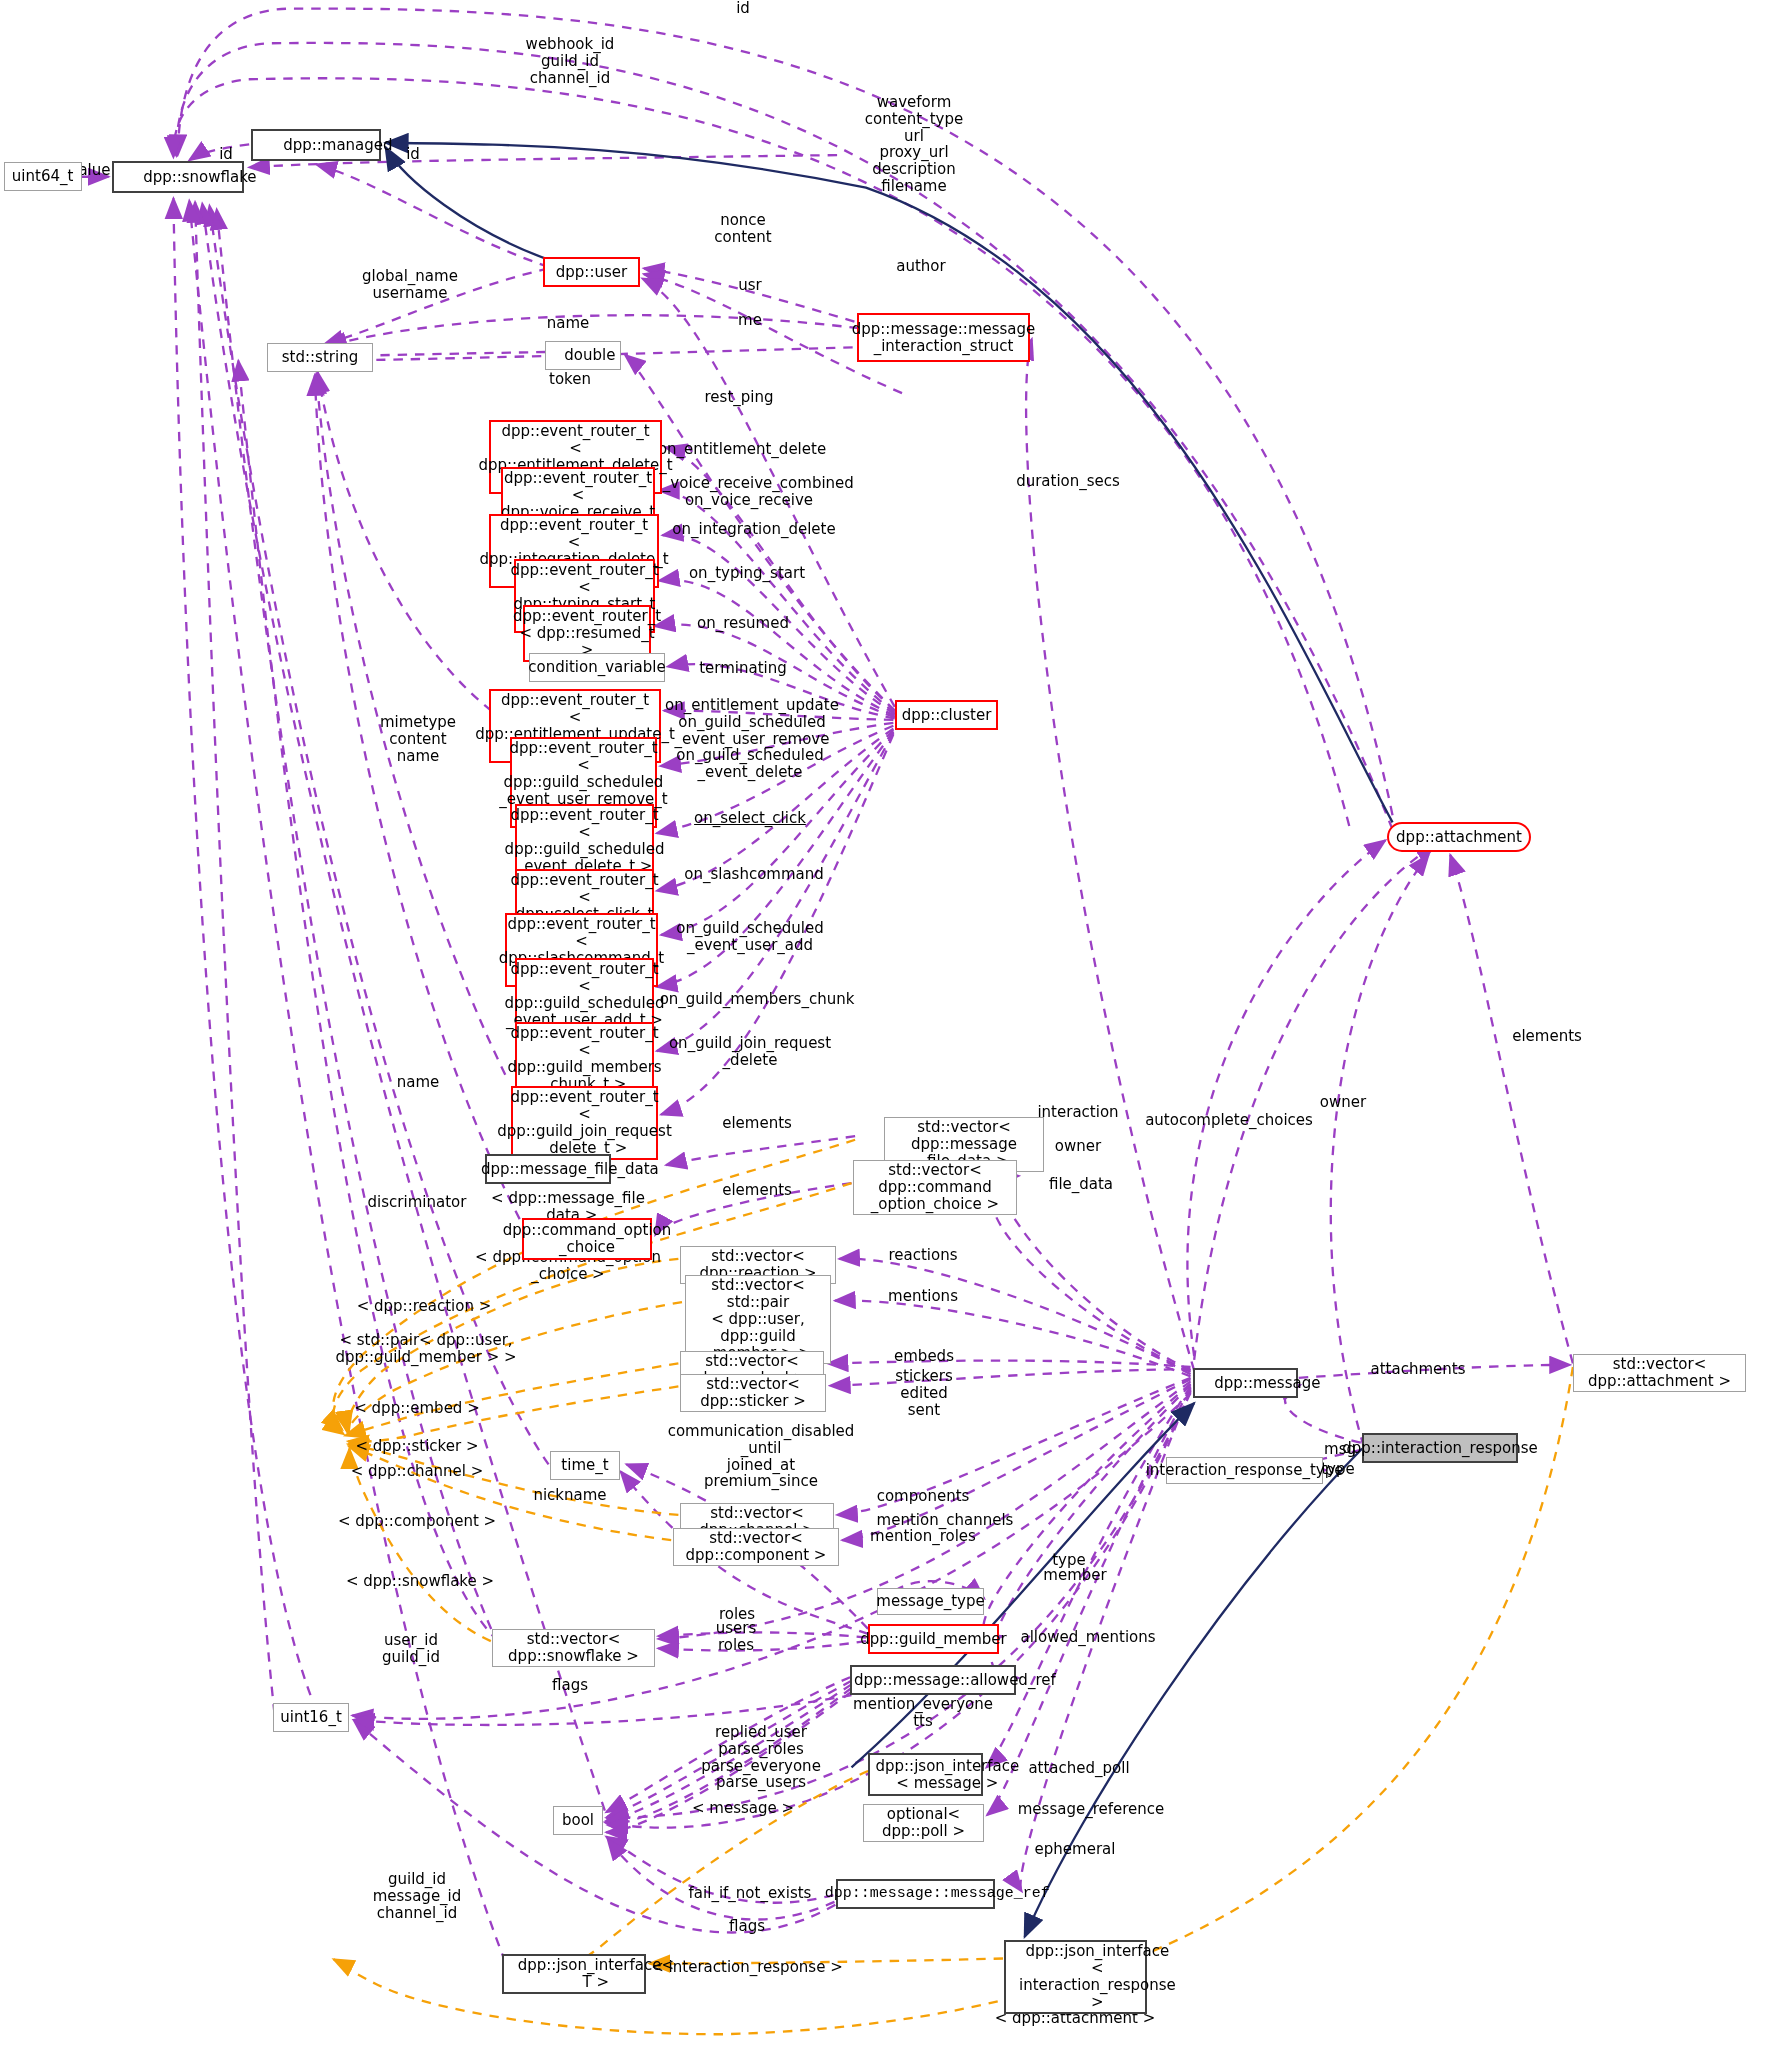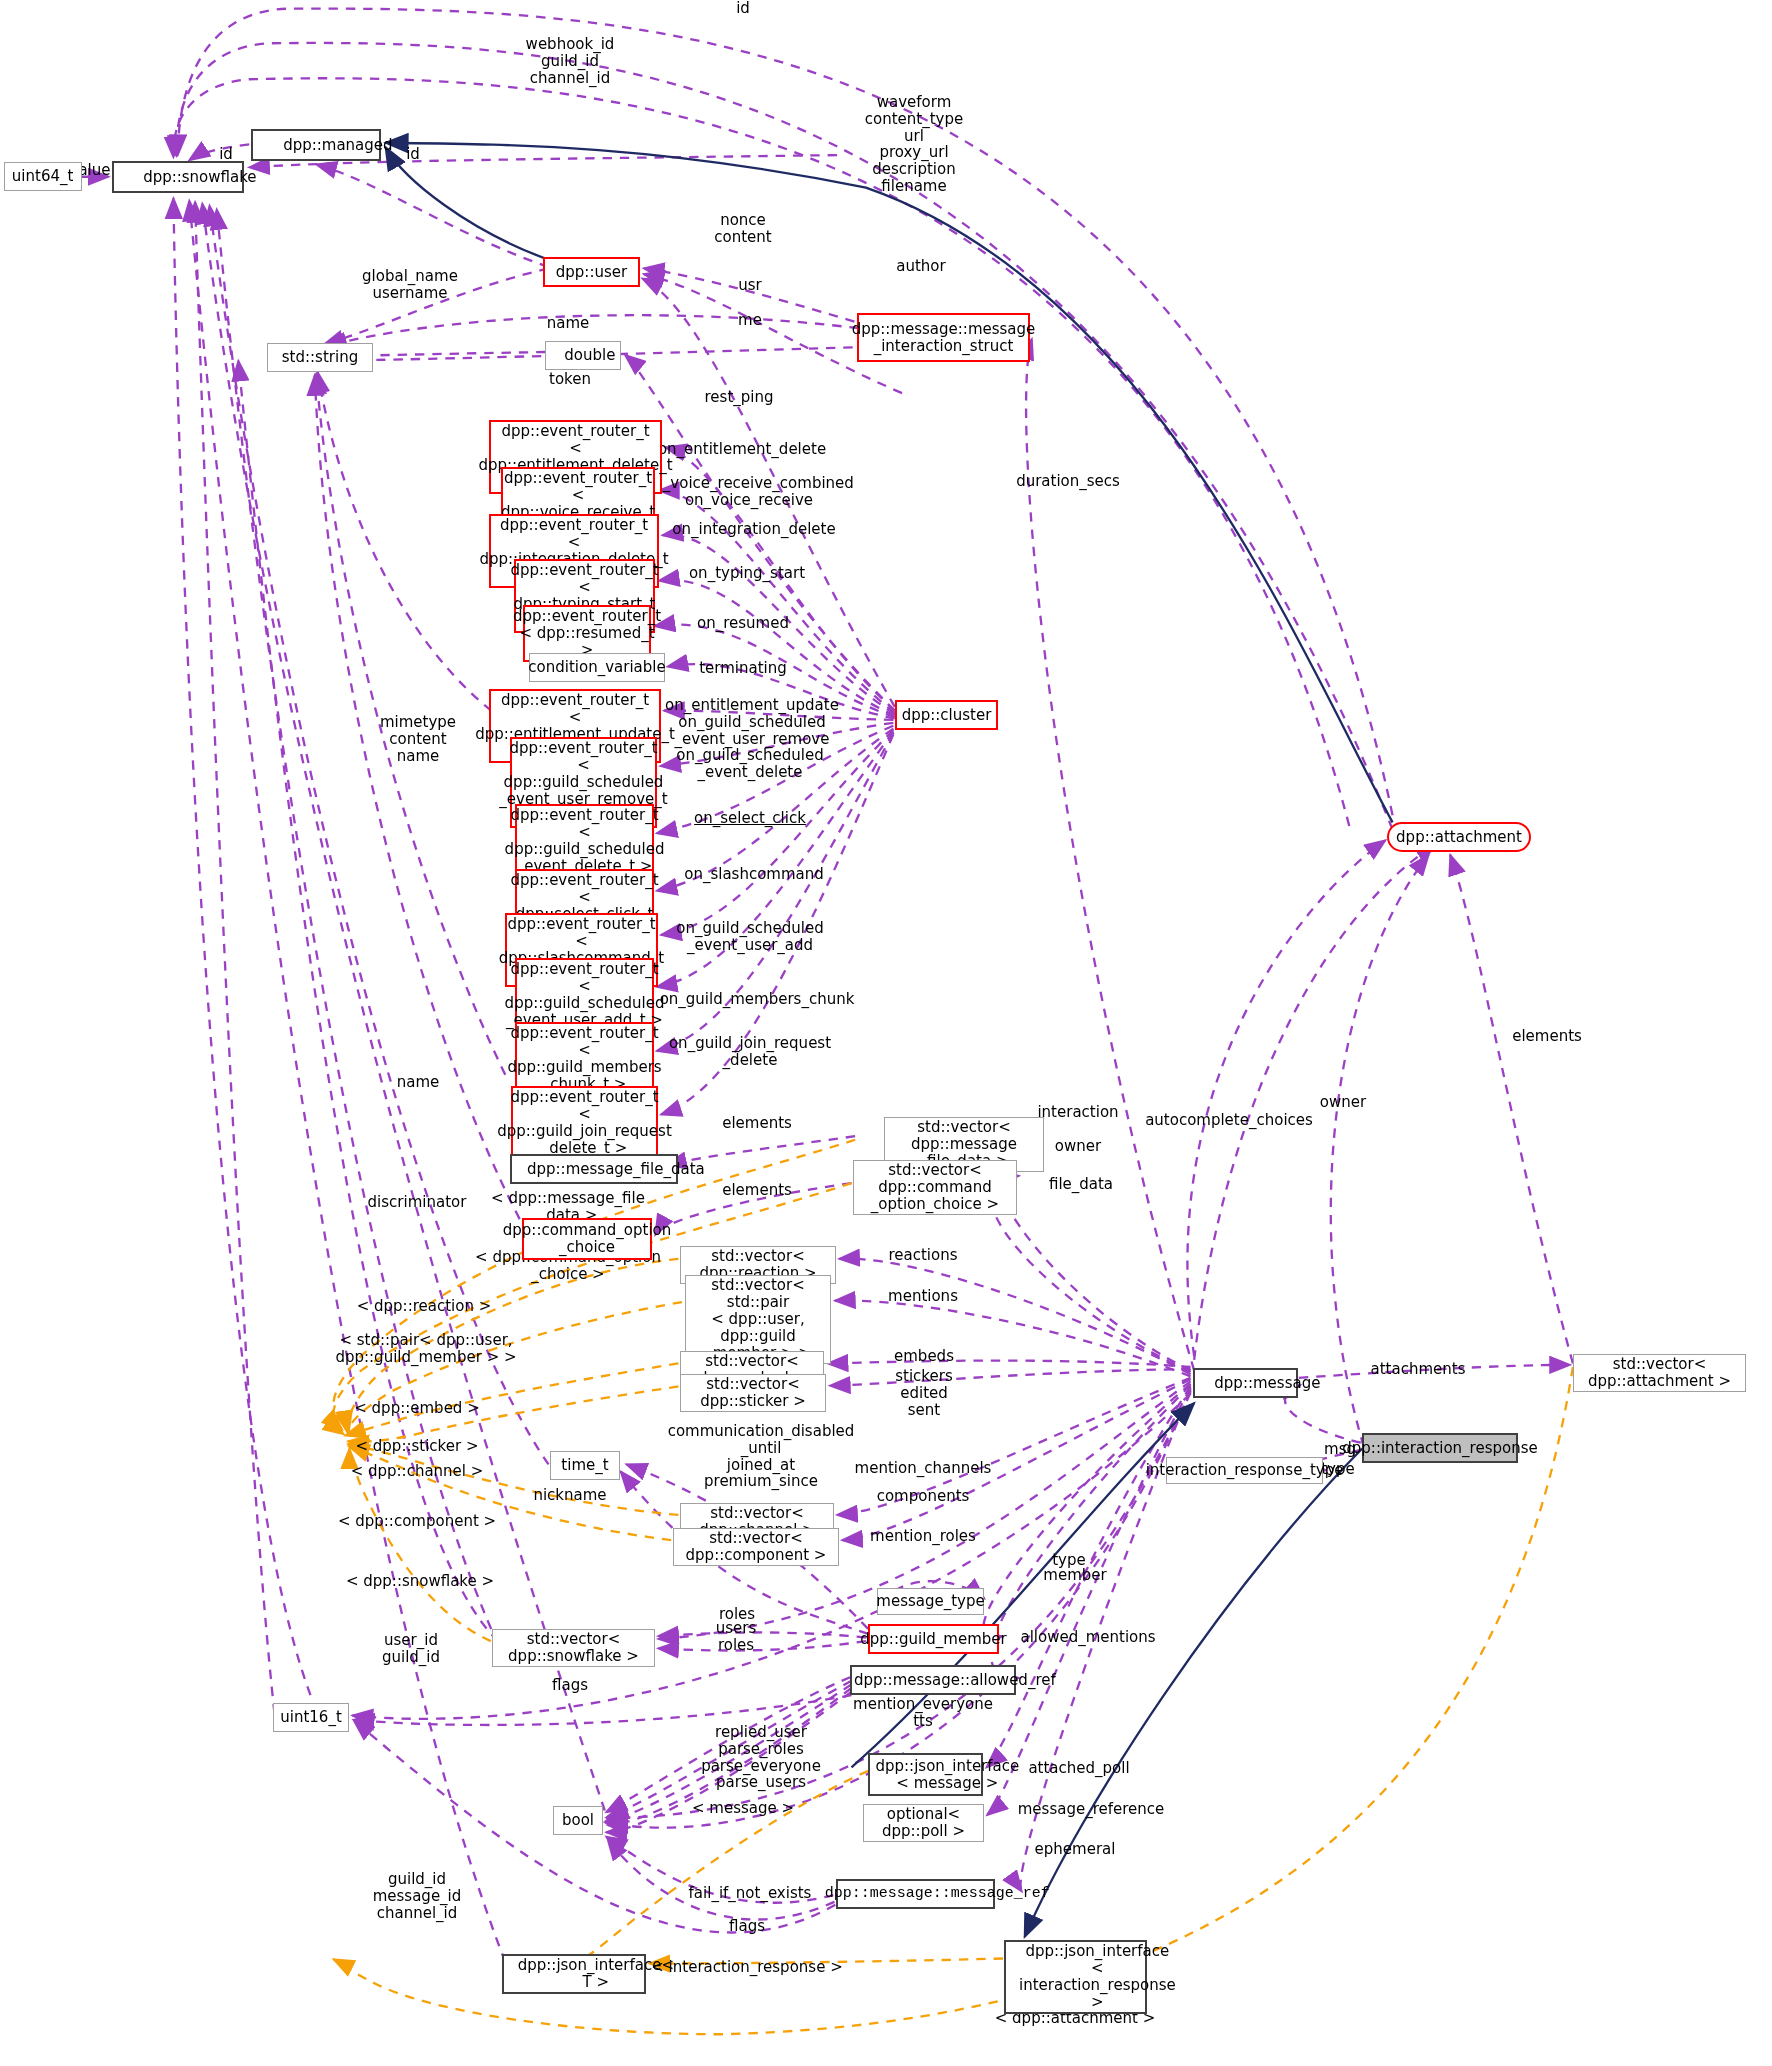--- a/index.html
+++ b/index.html
@@ -236,21 +236,21 @@
 &lt; dpp::slashcommand_t &gt;</div>
     <div class="node red" style="left: 515px; top: 958px; width: 139px; min-height: 58px;">dpp::event_router_t
 &lt; dpp::guild_scheduled
 _event_user_add_t &gt;</div>
     <div class="node red" style="left: 515px; top: 1022px; width: 139px; min-height: 58px;">dpp::event_router_t
 &lt; dpp::guild_members
 _chunk_t &gt;</div>
     <div class="node red" style="left: 511px; top: 1086px; width: 147px; min-height: 58px;">dpp::event_router_t
 &lt; dpp::guild_join_request
 _delete_t &gt;</div>
-    <div class="node black" style="left: 510px; top: 1154px; width: 168px; min-height: 30px;">dpp::message_file_data</div>
+    <div class="node black" style="left: 485px; top: 1154px; width: 126px; min-height: 30px;">dpp::message_file_data</div>
     <div class="node red" style="left: 522px; top: 1218px; width: 130px; min-height: 42px;">dpp::command_option
 _choice</div>
     <div class="node red" style="left: 895px; top: 700px; width: 103px; min-height: 30px;">dpp::cluster</div>
     <div class="node grey" style="left: 858px; top: 1117px; width: 160px; min-height: 40px; margin-left: 26px;">std::vector&lt; dpp::message
 _file_data &gt;</div>
     <div class="node grey" style="left: 853px; top: 1160px; width: 164px; min-height: 40px;">std::vector&lt; dpp::command
 _option_choice &gt;</div>
     <div class="node grey" style="left: 680px; top: 1246px; width: 156px; min-height: 27.4px;">std::vector&lt; dpp::reaction &gt;</div>
     <div class="node grey" style="left: 685px; top: 1275px; width: 146px; min-height: 53px;">std::vector&lt; std::pair
 &lt; dpp::user, dpp::guild
@@ -350,21 +350,21 @@
 sent</div>
     <div class="edge-label" style="left: 417px; top: 1400px;">&lt; dpp::embed &gt;</div>
     <div class="edge-label" style="left: 1340px; top: 1441px;">msg</div>
     <div class="edge-label" style="left: 1418px; top: 1361px;">attachments</div>
     <div class="edge-label" style="left: 1338px; top: 1461px;">type</div>
     <div class="edge-label" style="left: 417px; top: 1438px;">&lt; dpp::sticker &gt;</div>
     <div class="edge-label" style="left: 761px; top: 1423px;">communication_disabled
 _until
 joined_at
 premium_since</div>
-    <div class="edge-label" style="left: 923px; top: 1460px;">mention_channels</div>
+    <div class="edge-label" style="left: 923px; top: 1512px; padding-left: 44px;">mention_channels</div>
     <div class="edge-label" style="left: 417px; top: 1463px;">&lt; dpp::channel &gt;</div>
     <div class="edge-label" style="left: 570px; top: 1487px;">nickname</div>
     <div class="edge-label" style="left: 923px; top: 1488px;">components</div>
     <div class="edge-label" style="left: 417px; top: 1513px;">&lt; dpp::component &gt;</div>
     <div class="edge-label" style="left: 923px; top: 1528px;">mention_roles</div>
     <div class="edge-label" style="left: 1069px; top: 1552px;">type</div>
     <div class="edge-label" style="left: 420px; top: 1573px;">&lt; dpp::snowflake &gt;</div>
     <div class="edge-label" style="left: 1075px; top: 1567px;">member</div>
     <div class="edge-label" style="left: 737px; top: 1606px;">roles</div>
     <div class="edge-label" style="left: 736px; top: 1620px;">users

